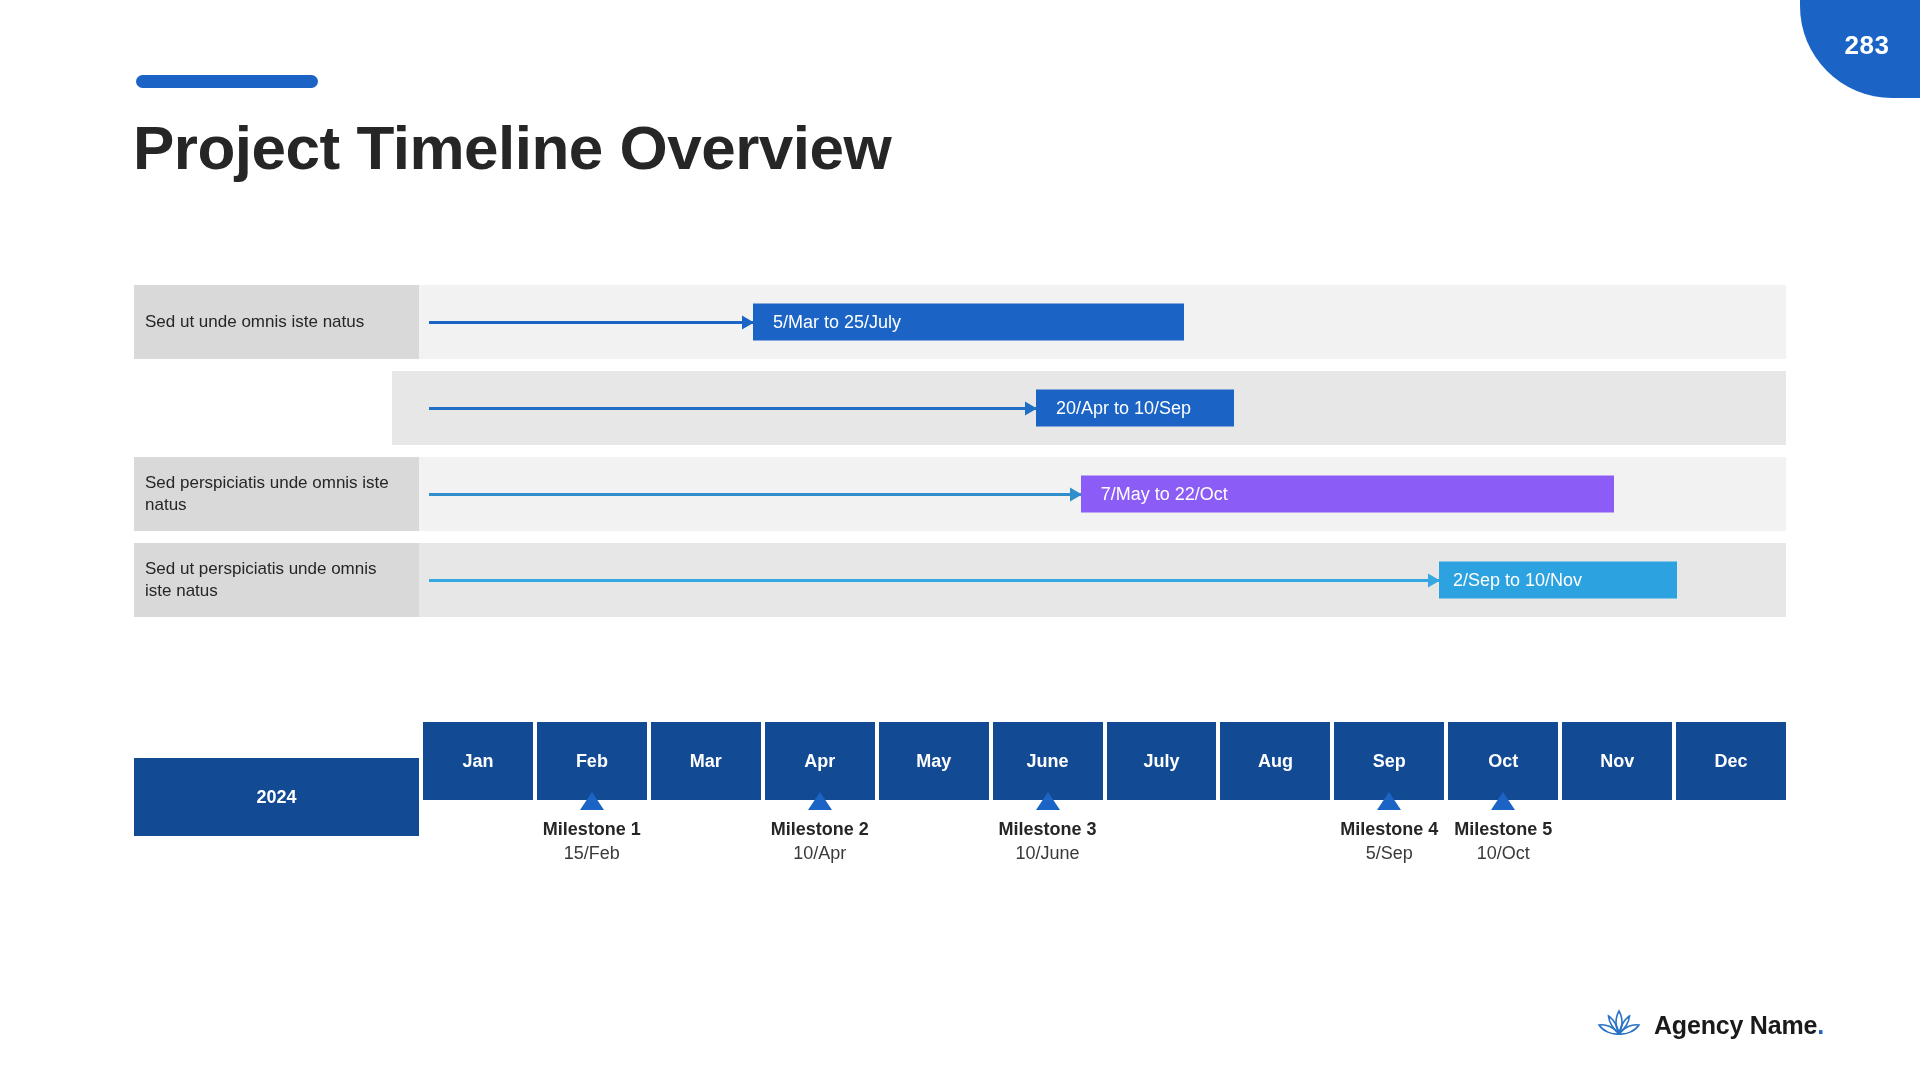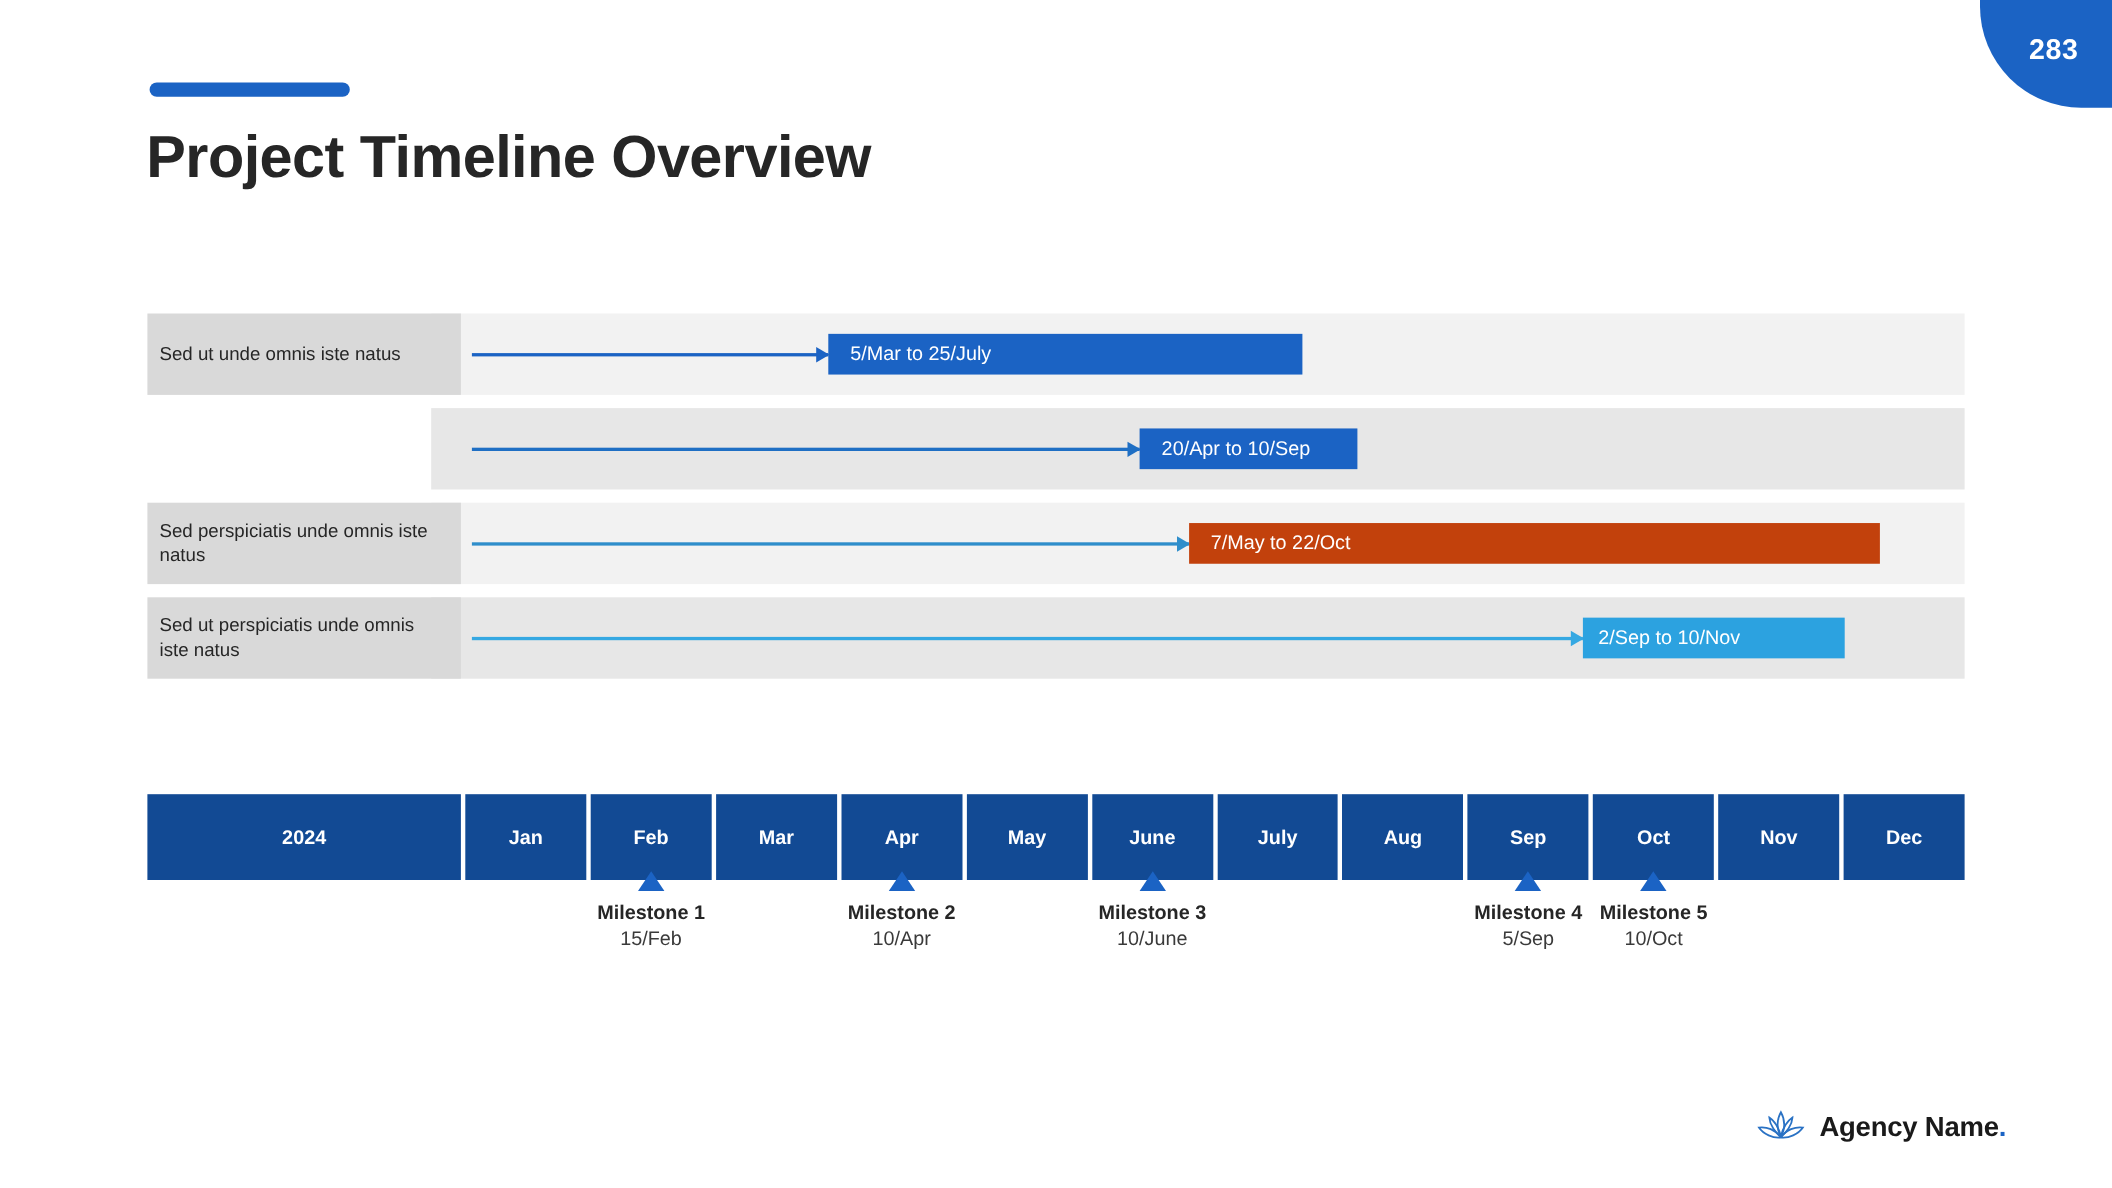--- a/index.html
+++ b/index.html
@@ -50,21 +50,21 @@
     top: 75px;
     width: 182px;
     height: 13px;
     background: #1b63c4;
     border-radius: 7px;
   }
   .page-title {
     position: absolute;
     left: 133px;
     top: 112px;
-    font-size: 54px;
+    font-size: 62px;
     font-weight: bold;
     color: #262626;
     letter-spacing: -0.5px;
     white-space: nowrap;
   }
 
   
   .timeline {
     position: absolute;
     left: 134px;
@@ -164,20 +164,21 @@
     font-size: 18px;
     font-weight: bold;
     display: flex;
     align-items: center;
     justify-content: center;
     height: 78px;
   }
   .month-cell.year {
     width: 285px;
     flex: none;
+    margin-top: 36px;
   }
   .month-cell.mon {
     flex: 1 1 0;
   }
 
   
   .milestones {
     position: absolute;
     left: 134px;
     top: 792px;
@@ -262,21 +263,21 @@
         <div class="taskbar" style="left: 902.028px; width: 197.948px; background: rgb(27, 99, 196);">
           <span>20/Apr to 10/Sep</span>
         </div>
       </div>
       <div class="trow even">
         <div class="trow-track"></div>
         <div class="connector" style="left: 295px; width: 651.636px;">
           <div class="shaft" style="background: rgb(47, 142, 203);"></div>
           <div class="head" style="border-left-color: rgb(47, 142, 203);"></div>
         </div>
-        <div class="taskbar" style="left: 946.636px; width: 628px; background: #c2410c;">
+        <div class="taskbar" style="left: 946.636px; width: 533px; background: #8b5cf6;">
           <span>7/May to 22/Oct</span>
         </div>
         <div class="trow-label">Sed perspiciatis unde omnis iste natus</div>
       </div>
       <div class="trow odd">
         <div class="trow-track"></div>
         <div class="connector" style="left: 295px; width: 1009.89px;">
           <div class="shaft" style="background: rgb(53, 168, 226);"></div>
           <div class="head" style="border-left-color: rgb(53, 168, 226);"></div>
         </div>

